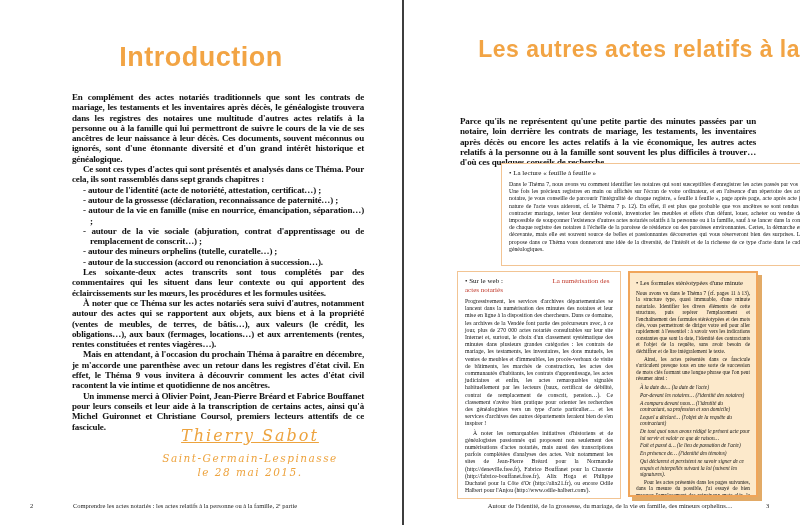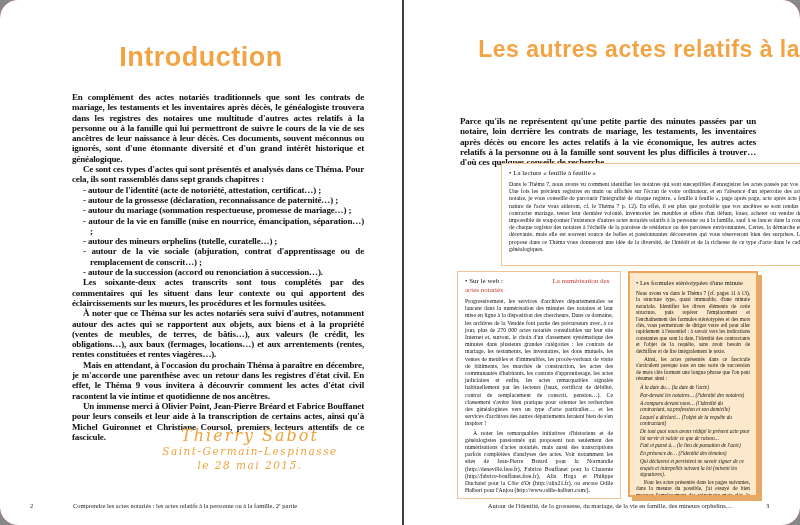--- a/index.html
+++ b/index.html
@@ -1,18 +1,18 @@
 <!DOCTYPE html>
 <html lang="fr"><head>
 <meta charset="utf-8">
 <style>
   html,body{margin:0;padding:0;background:#888;}
   .spread{
     width:800px;height:525px;display:flex;background:#be185d;
-    font-family:"Liberation Serif", serif;color:#111;overflow:hidden;border-radius:18px;
+    font-family:"Liberation Serif", serif;color:#111;overflow:hidden;
   }
   .page{position:relative;height:525px;background:#fff;overflow:hidden;}
   .page-left{width:402px;}
   .page-divider{width:2px;background:#3e3e3e;height:525px;}
   .page-right{width:396px;}
 
   
   .main-title{
     position:absolute;left:0;width:100%;text-align:center;
     font-family:"Liberation Sans", sans-serif;font-weight:bold;
@@ -30,21 +30,21 @@
   .body-intro-right{top:116px;left:56px;width:296px;}
   .body-text p{margin:0;}
   .body-text p.indent{text-indent:11px;}
   .chapters div{padding-left:18px;text-indent:-7px;}
 
   
   .signature{
     position:absolute;top:426px;left:140px;width:220px;text-align:center;
     color:#eda33e;font-family:"DejaVu Serif", serif;font-style:italic;
   }
-  .sig-name{font-size:16px;letter-spacing:2px;}
+  .sig-name{font-size:16px;letter-spacing:2px;margin-bottom:7px;text-decoration:underline;}
   .sig-place{font-size:10.5px;letter-spacing:1.5px;margin-bottom:2px;}
   .sig-date{font-size:10.5px;letter-spacing:1.5px;}
 
   
   .footer{position:absolute;top:502px;font-size:6.5px;color:#222;}
   .footer-num-left{left:30px;}
   .footer-text-left{left:40px;width:290px;text-align:center;}
   .footer-text-right{left:30px;width:352px;text-align:center;}
   .footer-num-right{left:362px;}
 
@@ -78,24 +78,23 @@
 
   <div class="page page-left">
     <div class="main-title title-left">Introduction</div>
 
     <div class="body-text body-left">
       <p>En complément des actes notariés traditionnels que sont les contrats de mariage, les testaments et les inventaires après décès, le généalogiste trouvera dans les registres des notaires une multitude d'autres actes relatifs à la personne ou à la famille qui lui permettront de suivre le cours de la vie de ses ancêtres de leur naissance à leur décès. Ces documents, souvent méconnus ou ignorés, sont d'une étonnante diversité et d'un grand intérêt historique et généalogique.</p>
       <p class="indent">Ce sont ces types d'actes qui sont présentés et analysés dans ce Théma. Pour cela, ils sont rassemblés dans sept grands chapitres :</p>
       <div class="chapters">
         <div>- autour de l'identité (acte de notoriété, attestation, certificat…) ;</div>
         <div>- autour de la grossesse (déclaration, reconnaissance de paternité…) ;</div>
-        <div>- autour du mariage (sommation respectueuse, promesse de mariage…) ;</div>
         <div>- autour de la vie en famille (mise en nourrice, émancipation, séparation…) ;</div>
+        <div>- autour de la vie sociale (abjuration, contrat d'apprentissage ou de remplacement de conscrit…) ;</div>
         <div>- autour des mineurs orphelins (tutelle, curatelle…) ;</div>
-        <div>- autour de la vie sociale (abjuration, contrat d'apprentissage ou de remplacement de conscrit…) ;</div>
         <div>- autour de la succession (accord ou renonciation à succession…).</div>
       </div>
       <p class="indent">Les soixante-deux actes transcrits sont tous complétés par des commentaires qui les situent dans leur contexte ou qui apportent des éclaircissements sur les mœurs, les procédures et les formules usitées.</p>
       <p class="indent">À noter que ce Théma sur les actes notariés sera suivi d'autres, notamment autour des actes qui se rapportent aux objets, aux biens et à la propriété (ventes de meubles, de terres, de bâtis…), aux valeurs (le crédit, les obligations…), aux baux (fermages, locations…) et aux arrentements (rentes, rentes constituées et rentes viagères…).</p>
       <p class="indent">Mais en attendant, à l'occasion du prochain Théma à paraître en décembre, je m'accorde une parenthèse avec un retour dans les registres d'état civil. En effet, le Théma 9 vous invitera à découvrir comment les actes d'état civil racontent la vie intime et quotidienne de nos ancêtres.</p>
       <p class="indent">Un immense merci à Olivier Point, Jean-Pierre Bréard et Fabrice Bouffanet pour leurs conseils et leur aide à la transcription de certains actes, ainsi qu'à Michel Guironnet et Christiane Coursol, premiers lecteurs attentifs de ce fascicule.</p>
     </div>
 
     <div class="signature">
       <div class="sig-name">Thierry Sabot</div>

